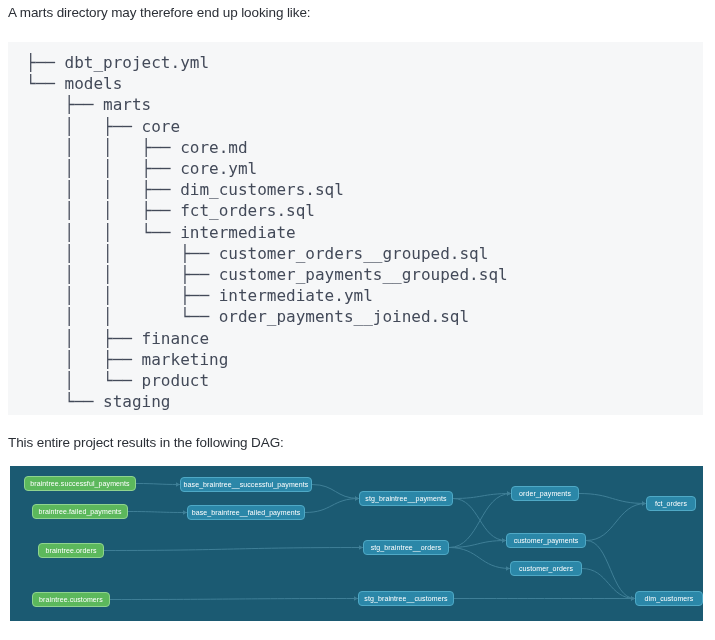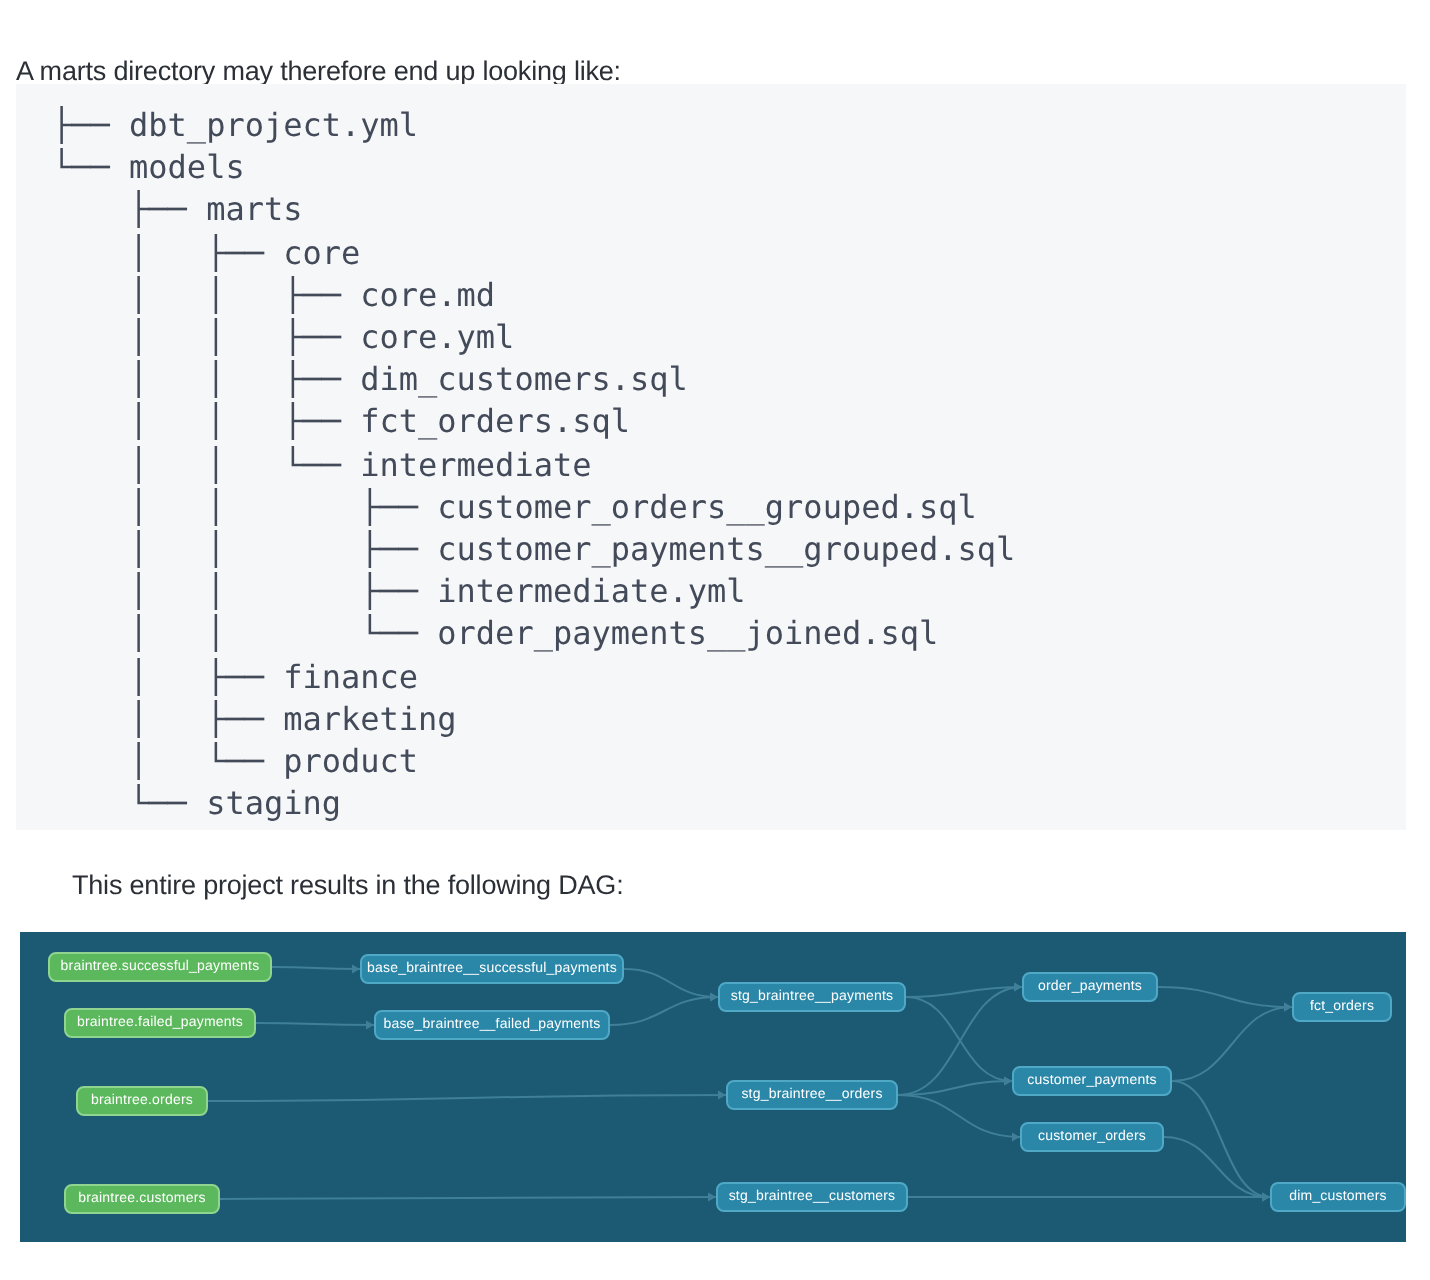--- a/index.html
+++ b/index.html
@@ -18,21 +18,21 @@
 
   .page {
     position: relative;
     width: 715px;
     height: 640px;
   }
 
   .intro-text {
     position: absolute;
     left: 8px;
-    top: 27px;
+    top: 4px;
     font-size: 13.5px;
     line-height: 18px;
     color: #2b2f36;
     letter-spacing: -0.1px;
     white-space: nowrap;
   }
 
   .code-block {
     position: absolute;
     left: 8px;
@@ -57,21 +57,20 @@
 
   .dag-caption {
     position: absolute;
     left: 8px;
     top: 434px;
     font-size: 13.5px;
     line-height: 18px;
     color: #2b2f36;
     letter-spacing: -0.1px;
     white-space: nowrap;
-    margin-left: 28px;
   }
 
   .dag-panel {
     position: absolute;
     left: 10px;
     top: 466px;
     width: 693px;
     height: 155px;
     background: #1b5a72;
     overflow: hidden;

